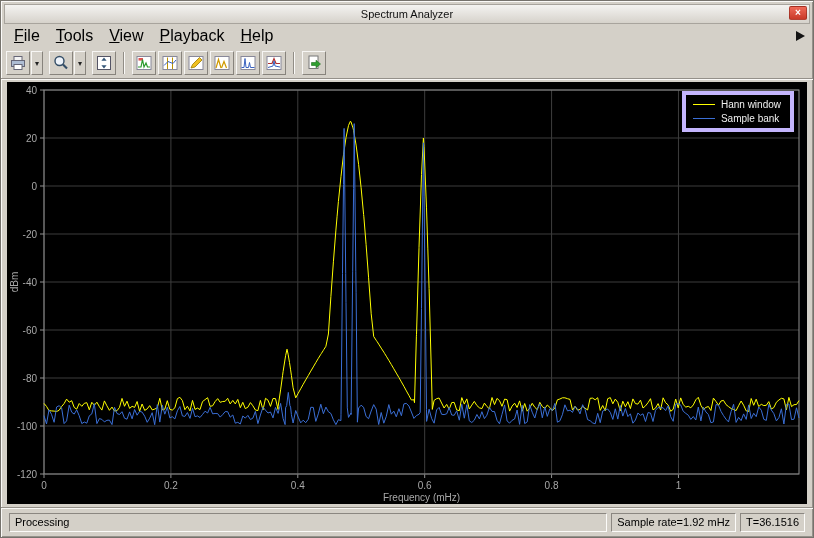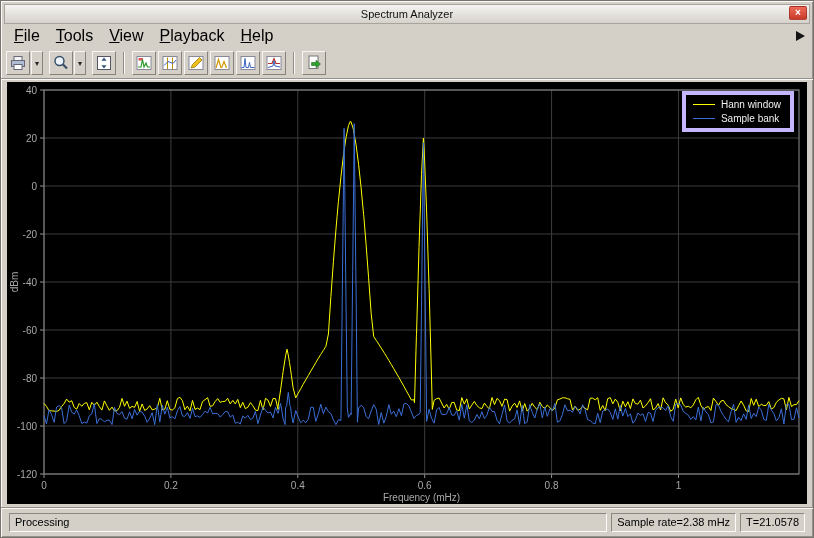--- a/index.html
+++ b/index.html
@@ -211,17 +211,17 @@
       </div>
       <div class="legend-entry">
         <span class="legend-line" style="background: rgb(59, 111, 214);"></span>
         <span>Sample bank</span>
       </div>
     </div>
   </div>
 
   <div class="statusbar">
     <span class="status-panel status-left">Processing</span>
-    <span class="status-panel">Sample rate=2.38 mHz</span>
-    <span class="status-panel">T=21.0578</span>
+    <span class="status-panel">Sample rate=1.92 mHz</span>
+    <span class="status-panel">T=36.1516</span>
   </div>
 
 </div>
 
 </body></html>

